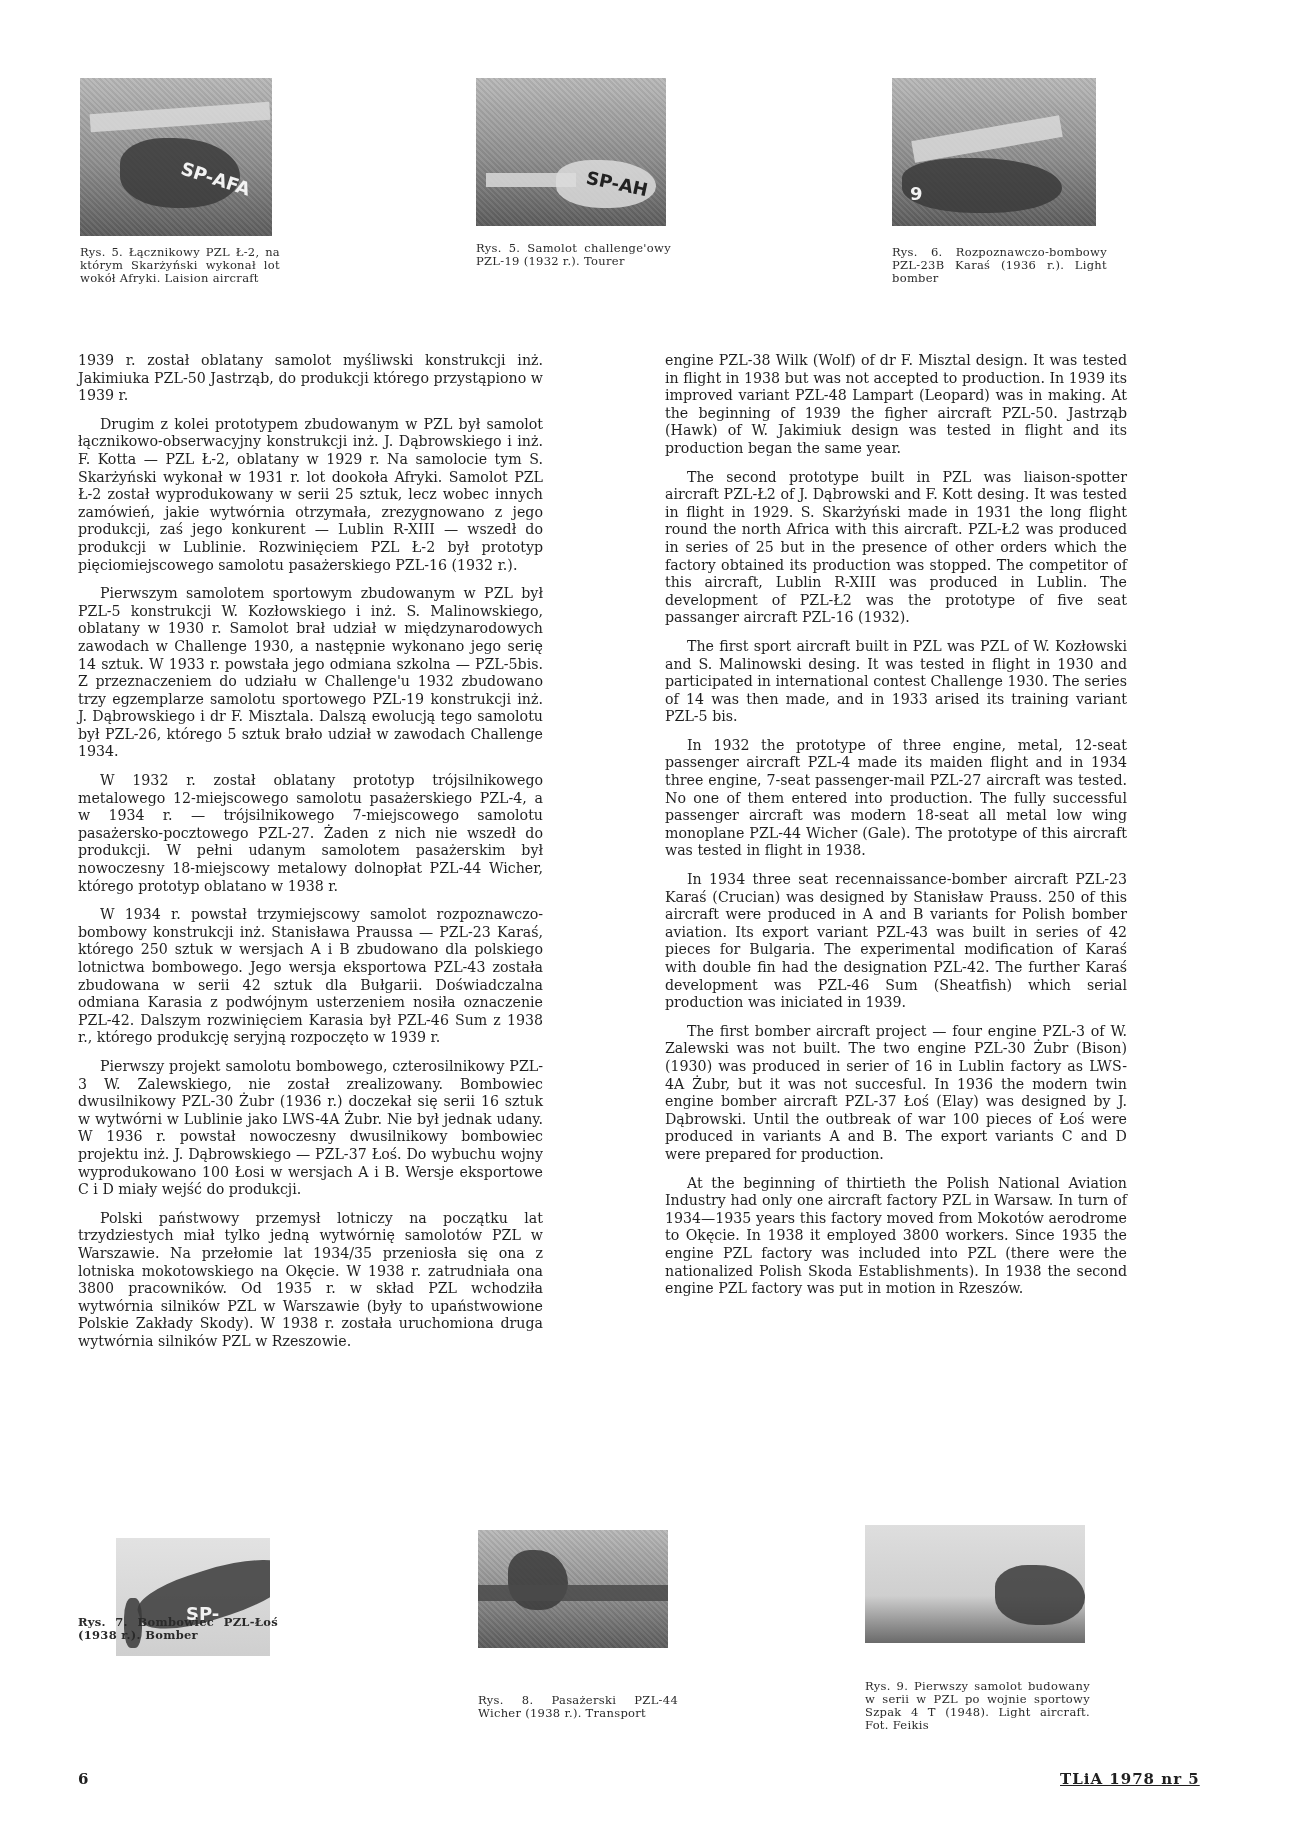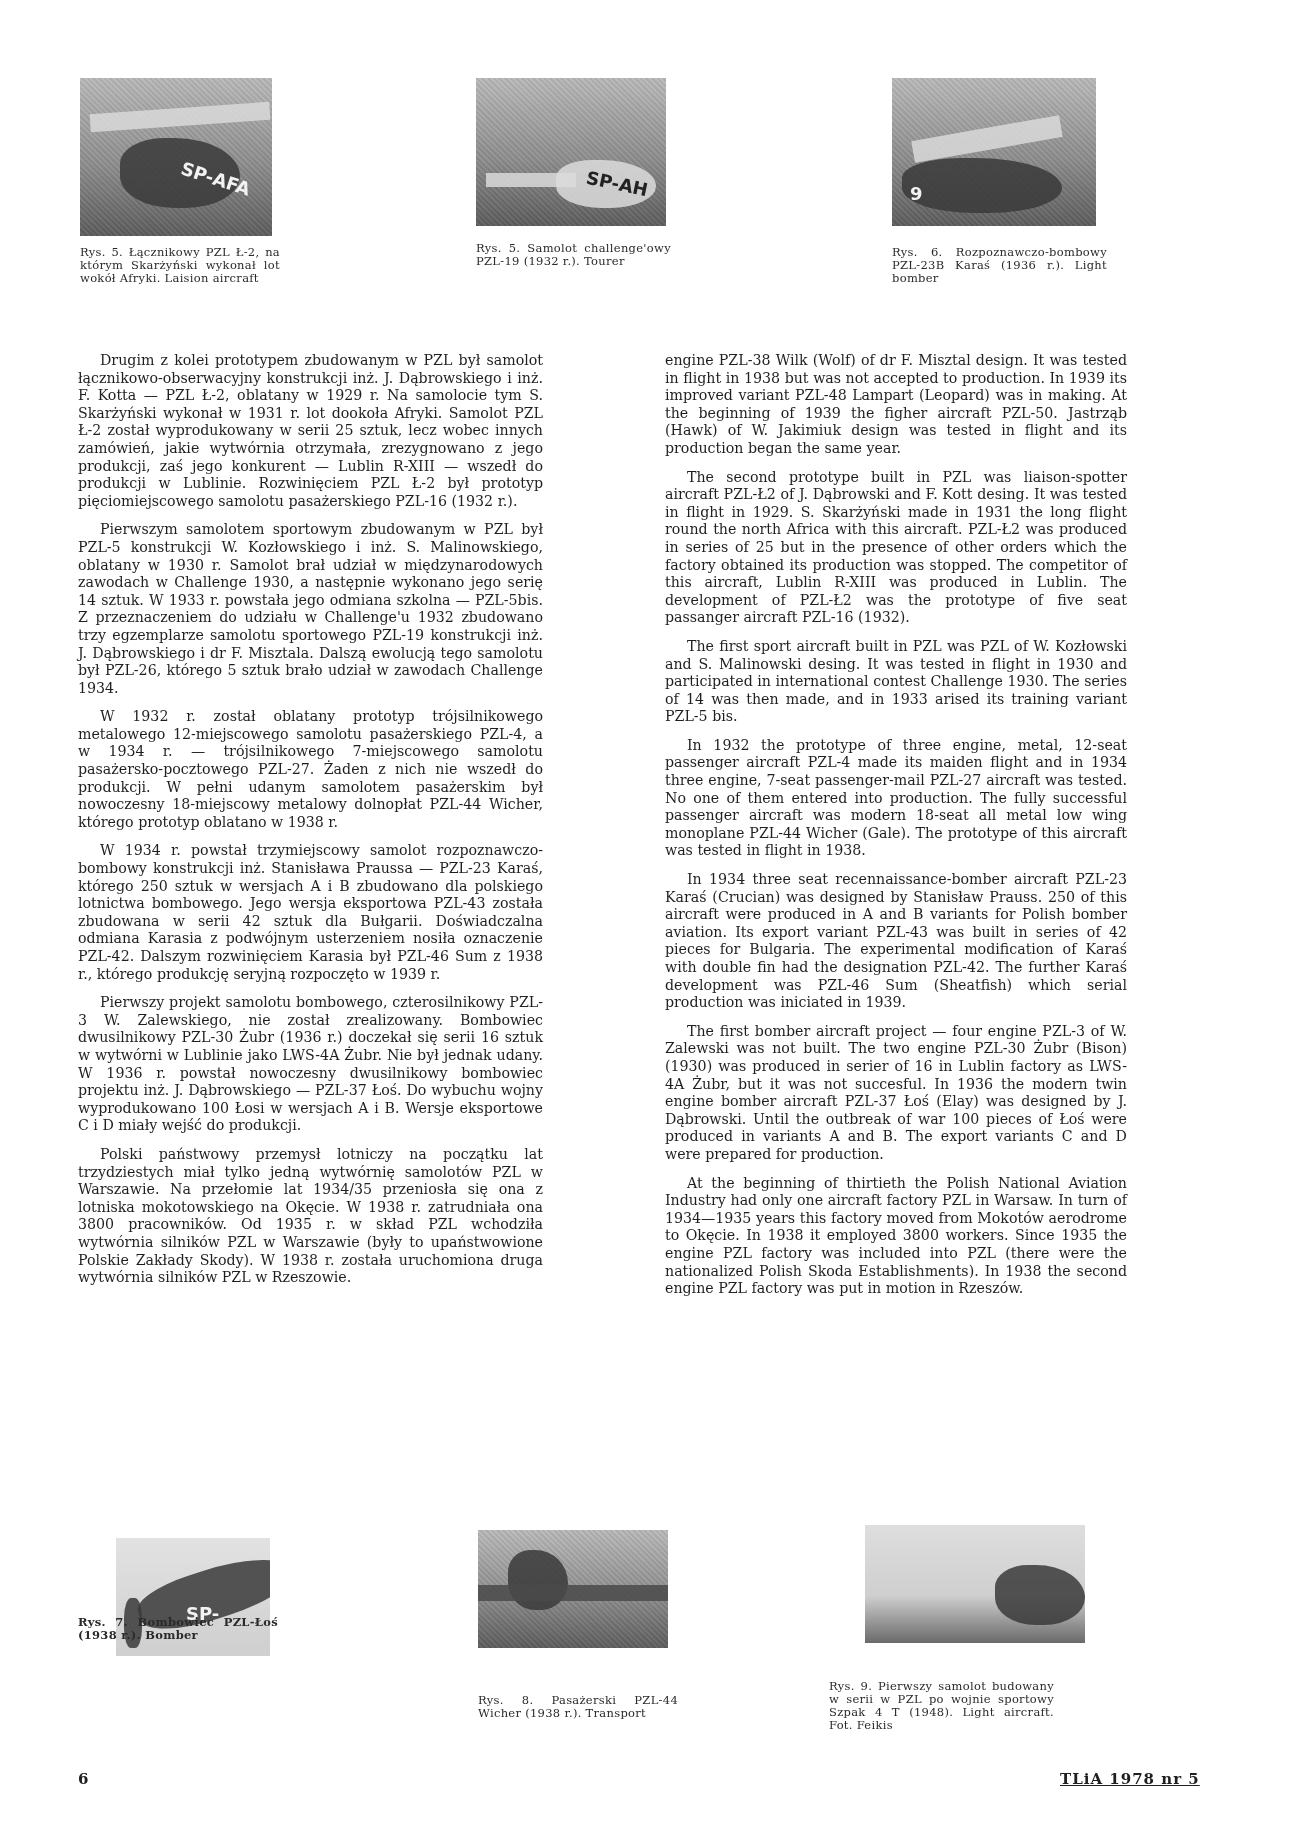--- a/index.html
+++ b/index.html
@@ -37,20 +37,21 @@
   <div class="wing" style="left:20px; top:50px; width:150px; height:22px; transform:rotate(-10deg);"></div>
   <div class="plane" style="left:10px; top:80px; width:160px; height:55px;"></div>
   <span class="reg" style="left:18px; top:105px;">9</span>
 </div>
 
 <div class="caption" style="left:80px; top:246px; width:200px;">Rys. 5. Łącznikowy PZL Ł-2, na którym Skarżyński wykonał lot wokół Afryki. Laision aircraft</div>
 <div class="caption" style="left:476px; top:242px; width:195px;">Rys. 5. Samolot challenge'owy PZL-19 (1932 r.). Tourer</div>
 <div class="caption" style="left:892px; top:246px; width:215px;">Rys. 6. Rozpoznawczo-bombowy PZL-23B Karaś (1936 r.). Light bomber</div>
 
 <div class="col col-left">
+  <p class="noindent">1939 r. został oblatany samolot myśliwski konstrukcji inż. Jakimiuka PZL-50 Jastrząb, do produkcji którego przystąpiono w 1939 r.</p>
   <p>Drugim z kolei prototypem zbudowanym w PZL był samolot łącznikowo-obserwacyjny konstrukcji inż. J. Dąbrowskiego i inż. F. Kotta — PZL Ł-2, oblatany w 1929 r. Na samolocie tym S. Skarżyński wykonał w 1931 r. lot dookoła Afryki. Samolot PZL Ł-2 został wyprodukowany w serii 25 sztuk, lecz wobec innych zamówień, jakie wytwórnia otrzymała, zrezygnowano z jego produkcji, zaś jego konkurent — Lublin R-XIII — wszedł do produkcji w Lublinie. Rozwinięciem PZL Ł-2 był prototyp pięciomiejscowego samolotu pasażerskiego PZL-16 (1932 r.).</p>
   <p>Pierwszym samolotem sportowym zbudowanym w PZL był PZL-5 konstrukcji W. Kozłowskiego i inż. S. Malinowskiego, oblatany w 1930 r. Samolot brał udział w międzynarodowych zawodach w Challenge 1930, a następnie wykonano jego serię 14 sztuk. W 1933 r. powstała jego odmiana szkolna — PZL-5bis. Z przeznaczeniem do udziału w Challenge'u 1932 zbudowano trzy egzemplarze samolotu sportowego PZL-19 konstrukcji inż. J. Dąbrowskiego i dr F. Misztala. Dalszą ewolucją tego samolotu był PZL-26, którego 5 sztuk brało udział w zawodach Challenge 1934.</p>
   <p>W 1932 r. został oblatany prototyp trójsilnikowego metalowego 12-miejscowego samolotu pasażerskiego PZL-4, a w 1934 r. — trójsilnikowego 7-miejscowego samolotu pasażersko-pocztowego PZL-27. Żaden z nich nie wszedł do produkcji. W pełni udanym samolotem pasażerskim był nowoczesny 18-miejscowy metalowy dolnopłat PZL-44 Wicher, którego prototyp oblatano w 1938 r.</p>
   <p>W 1934 r. powstał trzymiejscowy samolot rozpoznawczo-bombowy konstrukcji inż. Stanisława Praussa — PZL-23 Karaś, którego 250 sztuk w wersjach A i B zbudowano dla polskiego lotnictwa bombowego. Jego wersja eksportowa PZL-43 została zbudowana w serii 42 sztuk dla Bułgarii. Doświadczalna odmiana Karasia z podwójnym usterzeniem nosiła oznaczenie PZL-42. Dalszym rozwinięciem Karasia był PZL-46 Sum z 1938 r., którego produkcję seryjną rozpoczęto w 1939 r.</p>
   <p>Pierwszy projekt samolotu bombowego, czterosilnikowy PZL-3 W. Zalewskiego, nie został zrealizowany. Bombowiec dwusilnikowy PZL-30 Żubr (1936 r.) doczekał się serii 16 sztuk w wytwórni w Lublinie jako LWS-4A Żubr. Nie był jednak udany. W 1936 r. powstał nowoczesny dwusilnikowy bombowiec projektu inż. J. Dąbrowskiego — PZL-37 Łoś. Do wybuchu wojny wyprodukowano 100 Łosi w wersjach A i B. Wersje eksportowe C i D miały wejść do produkcji.</p>
   <p>Polski państwowy przemysł lotniczy na początku lat trzydziestych miał tylko jedną wytwórnię samolotów PZL w Warszawie. Na przełomie lat 1934/35 przeniosła się ona z lotniska mokotowskiego na Okęcie. W 1938 r. zatrudniała ona 3800 pracowników. Od 1935 r. w skład PZL wchodziła wytwórnia silników PZL w Warszawie (były to upaństwowione Polskie Zakłady Skody). W 1938 r. została uruchomiona druga wytwórnia silników PZL w Rzeszowie.</p>
 </div>
 
 <div class="col col-right">
   <p class="noindent">engine PZL-38 Wilk (Wolf) of dr F. Misztal design. It was tested in flight in 1938 but was not accepted to production. In 1939 its improved variant PZL-48 Lampart (Leopard) was in making. At the beginning of 1939 the figher aircraft PZL-50. Jastrząb (Hawk) of W. Jakimiuk design was tested in flight and its production began the same year.</p>
@@ -70,16 +71,16 @@
 <div class="photo" style="left:478px; top:1530px; width:190px; height:118px;">
   <div class="plane" style="left:30px; top:20px; width:60px; height:60px;"></div>
   <div class="wing" style="left:0px; top:55px; width:190px; height:16px; background:#4a4a4a;"></div>
 </div>
 <div class="photo" style="left:865px; top:1525px; width:220px; height:118px; background:linear-gradient(180deg,#dedede 0%,#cfcfcf 60%,#6a6a6a 100%);">
   <div class="plane" style="left:130px; top:40px; width:90px; height:60px;"></div>
 </div>
 
 <div class="caption" style="left:78px; top:1616px; width:200px;font-weight:bold;">Rys. 7. Bombowiec PZL-Łoś (1938 r.). Bomber</div>
 <div class="caption" style="left:478px; top:1694px; width:200px;">Rys. 8. Pasażerski PZL-44 Wicher (1938 r.). Transport</div>
-<div class="caption" style="left:829px; top:1680px; width:225px;">Rys. 9. Pierwszy samolot budowany w serii w PZL po wojnie sportowy Szpak 4 T (1948). Light aircraft. Fot. Feikis</div>
+<div class="caption" style="left:865px; top:1680px; width:225px;">Rys. 9. Pierwszy samolot budowany w serii w PZL po wojnie sportowy Szpak 4 T (1948). Light aircraft. Fot. Feikis</div>
 
 <div class="footer-left">6</div>
 <div class="footer-right">TLiA 1978 nr 5</div>
 
 </body></html>

